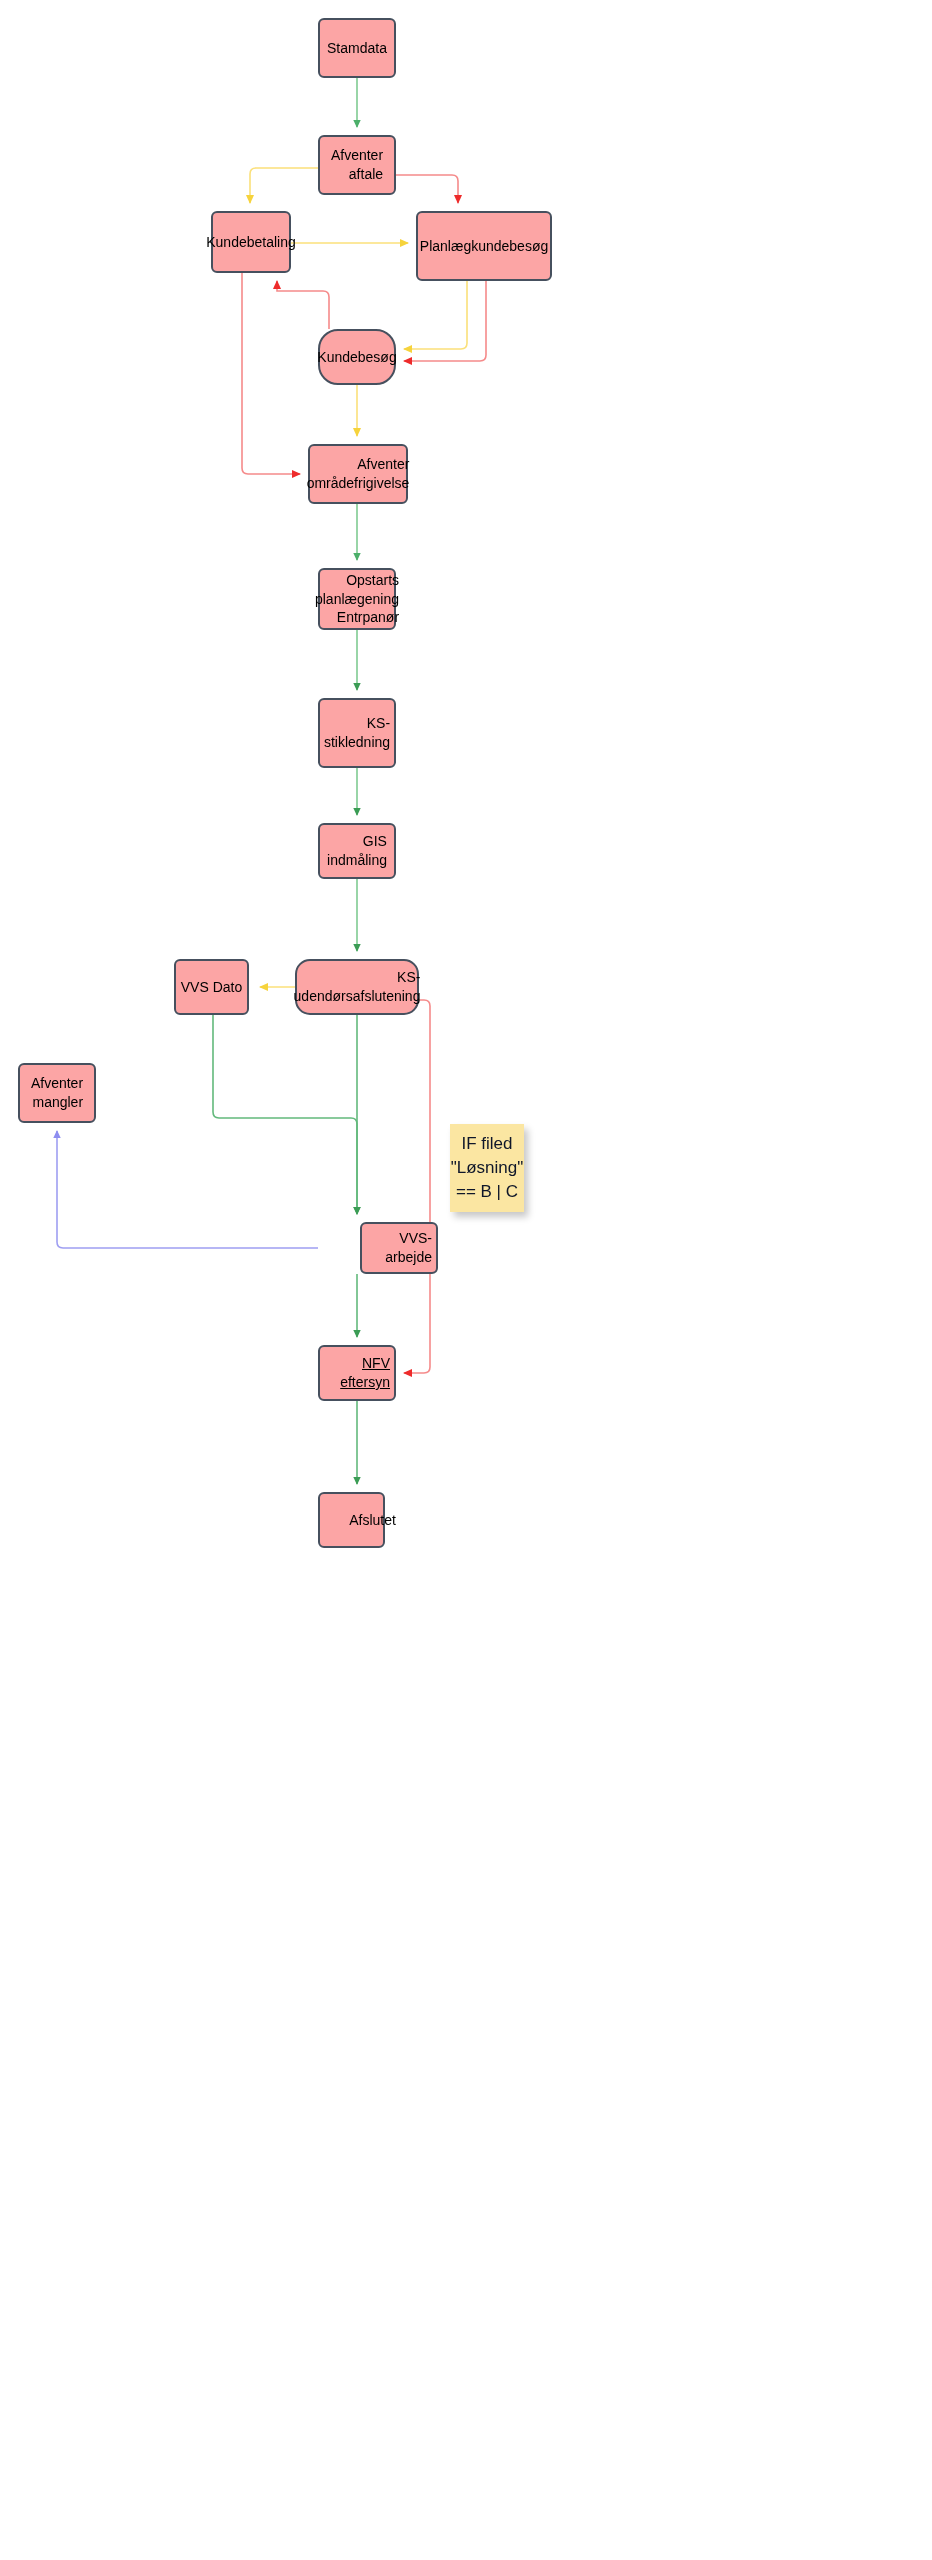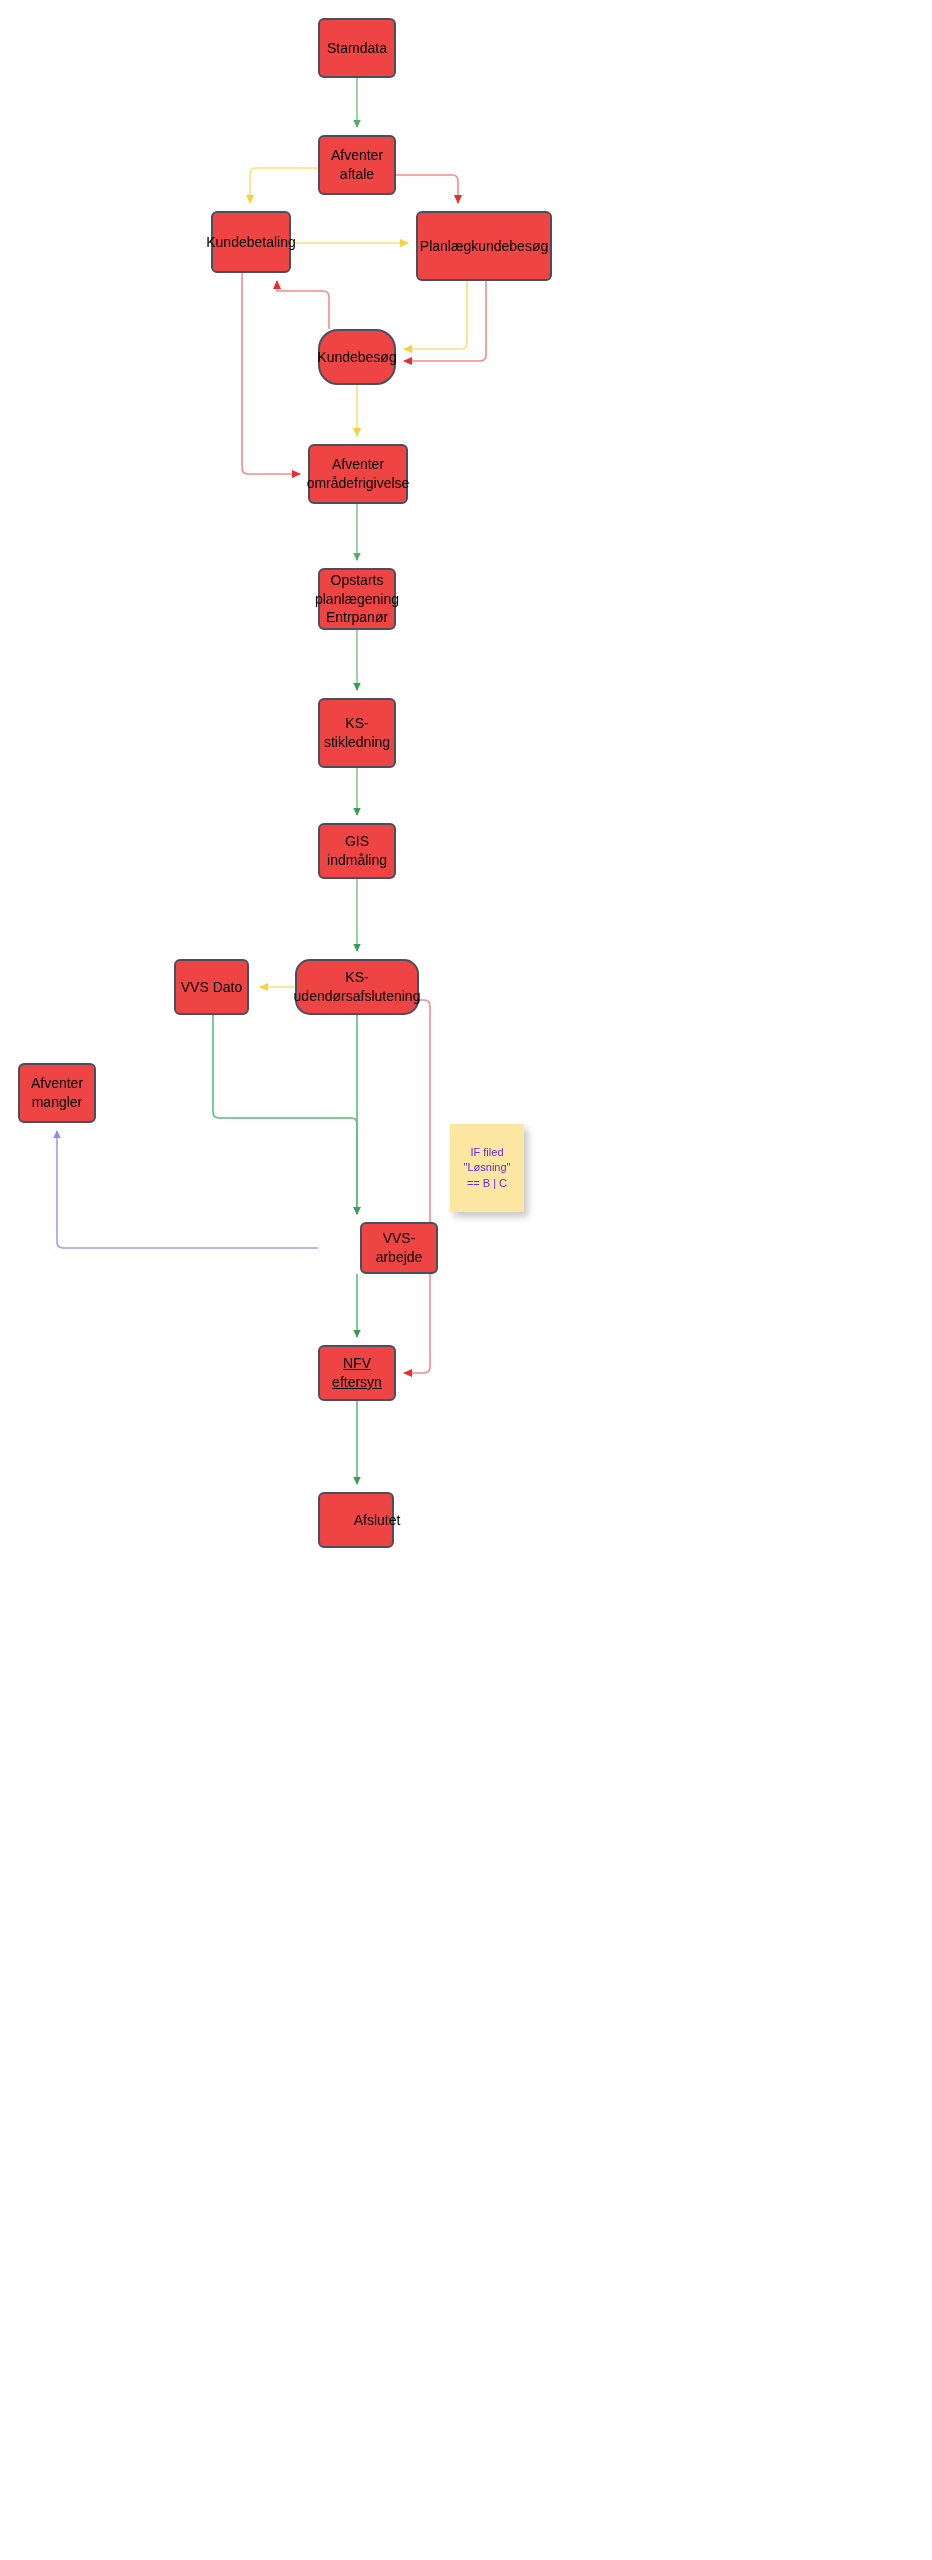--- a/index.html
+++ b/index.html
@@ -21,45 +21,45 @@
     position: absolute;
     left: 0;
     top: 0;
     width: 932px;
     height: 2560px;
     pointer-events: none;
   }
   .node {
     position: absolute;
     box-sizing: border-box;
-    background: #ef4444;
+    background: #fca5a5;
     border: 2px solid #46505e;
     border-radius: 6px;
     display: flex;
     align-items: center;
     justify-content: center;
-    text-align: center;
+    text-align: right;
     color: #000000;
     font-size: 14px;
     line-height: 1.35;
     font-family: "Liberation Sans", sans-serif;
     white-space: pre-line;
     padding: 2px 4px;
   }
   .note {
     position: absolute;
     box-sizing: border-box;
     background: #fbe6a2;
     border: none;
     display: flex;
     align-items: center;
     justify-content: center;
     text-align: center;
-    color: #6d28d9;
-    font-size: 11px;
+    color: #0f172a;
+    font-size: 17px;
     line-height: 1.4;
     font-family: "Liberation Sans", sans-serif;
     white-space: pre-line;
     box-shadow: 4px 5px 7px rgba(0,0,0,0.22);
   }
 </style>
 </head>
 <body>
 
 <div id="canvas">
@@ -137,19 +137,19 @@
 Entrpanør</div>
   <div class="node" style="left:318px;  top:698px;  width:78px;  height:70px;">KS-stikledning</div>
   <div class="node" style="left:318px;  top:823px;  width:78px;  height:56px;">GIS
 indmåling</div>
   <div class="node" style="left:174px;  top:959px;  width:75px;  height:56px;">VVS Dato</div>
   <div class="node" style="left:295px; top:959px; width:124px; height:56px;border-radius:15px;">KS-udendørsafslutening</div>
   <div class="node" style="left:18px;   top:1063px; width:78px;  height:60px;">Afventer
 mangler</div>
   <div class="node" style="left:318px;  top:1222px; width:78px;  height:52px;margin-left:42px;">VVS-arbejde</div>
   <div class="node" style="left:318px;  top:1345px; width:78px;  height:56px;text-decoration:underline;">NFV eftersyn</div>
-  <div class="node" style="left:318px;  top:1492px; width:76px;  height:56px;padding-left:46px;">Afslutet</div>
+  <div class="node" style="left:318px;  top:1492px; width:67px;  height:56px;padding-left:46px;">Afslutet</div>
 
   <div class="note" style="left:450px; top:1124px; width:74px; height:88px;">IF filed
 "Løsning"
 == B | C</div>
 
 </div>
 
 </body></html>

